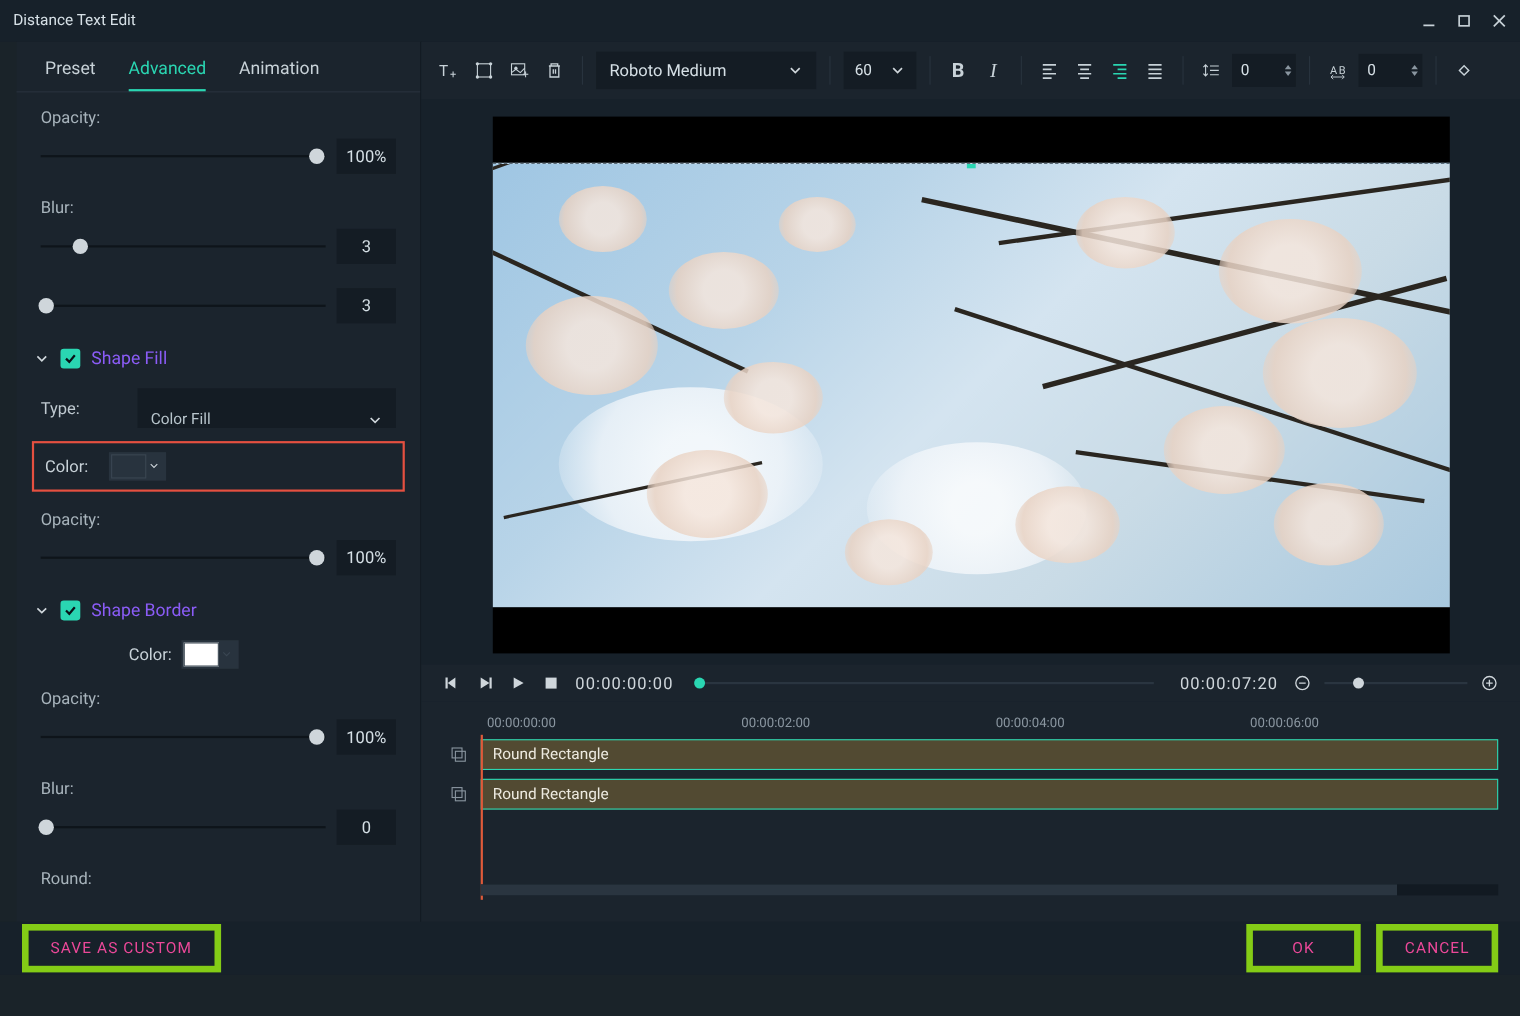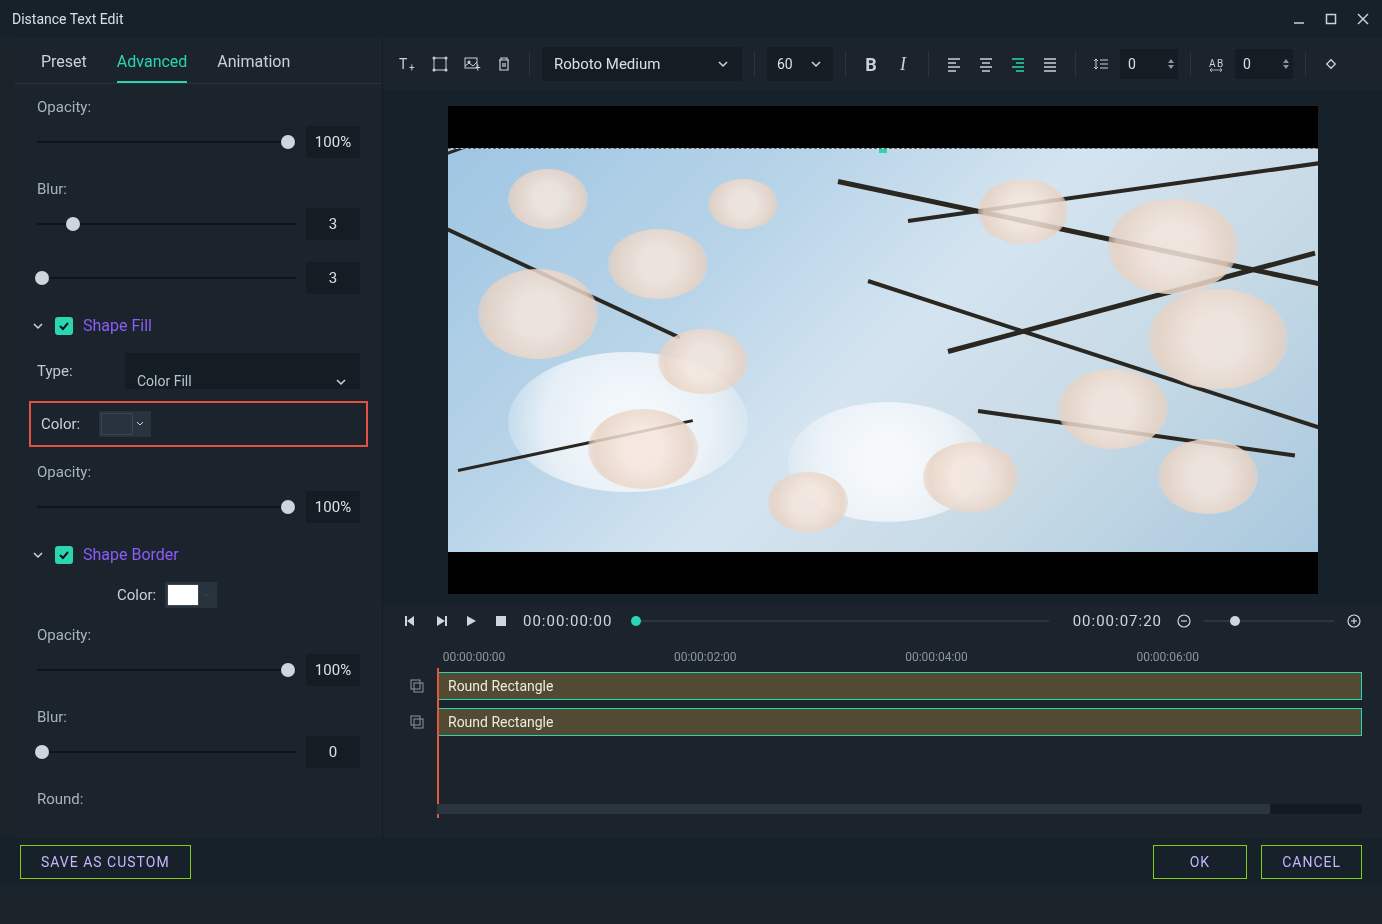--- a/index.html
+++ b/index.html
@@ -76,21 +76,21 @@
 .tick-label { position: absolute; color: #8a96a0; font-size: 12px; transform: translateX(-50%); }
 .playhead { position: absolute; top: 0; bottom: 0; width: 2px; background: #e05a3a; left: 34px; }
 .trackrow { height: 36px; display: flex; align-items: center; gap: 6px; }
 .track-icon { width: 28px; height: 28px; display: flex; align-items: center; justify-content: center; color: #8a96a0; }
 .clip { flex: 1; height: 28px; background: #524a32; border: 1px solid #2ad6b2; display: flex; align-items: center; padding: 0 10px; color: #edeae0; font-size: 14px; }
 .tracks-area { position: relative; }
 .tl-scroll { position: absolute; bottom: 4px; left: 34px; right: 0; height: 10px; background: #121a22; }
 .tl-scroll-thumb { position: absolute; left: 0; top: 0; height: 100%; width: 90%; background: #2a3540; }
 
 .footer { height: 48px; display: flex; align-items: center; justify-content: space-between; padding: 0 20px; background: #17212a; }
-.btn { height: 34px; padding: 0 20px; background: transparent; border: 1px solid #84cc16; color: #c4b5fd; font-size: 14px; letter-spacing: 1px; cursor: pointer; display: flex; align-items: center; }
+.btn { height: 44px; padding: 0 20px; background: transparent; border: 6px solid #84cc16; color: #ec4899; font-size: 14px; letter-spacing: 1px; cursor: pointer; display: flex; align-items: center; }
 .footer-right { display: flex; gap: 14px; }
 
 svg { display: block; }
 </style>
 </head>
 <body>
 
 <div class="titlebar">
   <div class="titlebar-title">Distance Text Edit</div>
   <div class="titlebar-controls">

